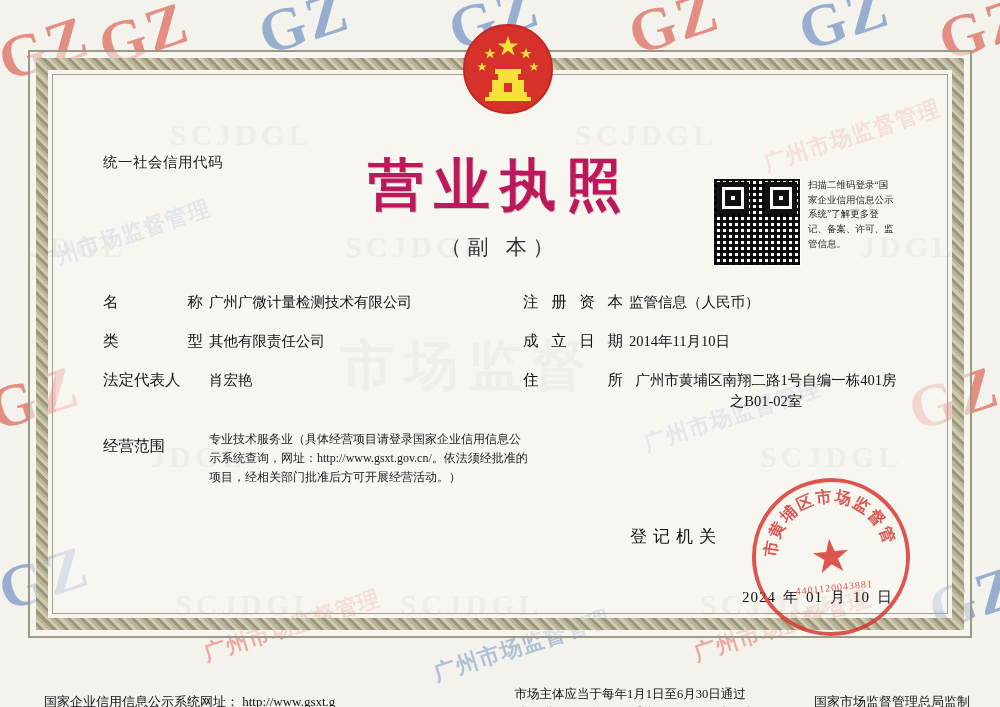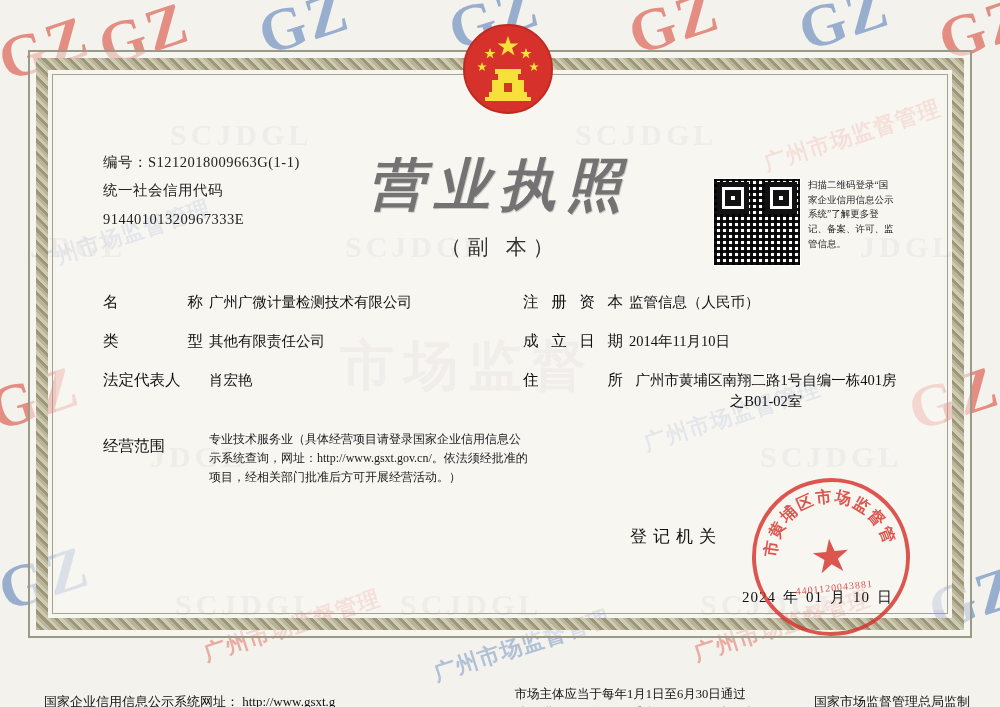--- a/index.html
+++ b/index.html
@@ -116,24 +116,23 @@
     top: 155px;
     width: 340px;
     text-align: center;
     z-index: 5;
   }
   .title-main {
     font-family: "Liberation Serif", serif;
     font-weight: bold;
     font-size: 56px;
     letter-spacing: 10px;
-    color: #737373;
+    color: #be185d;
     text-shadow: 1px 1px 0 rgba(0,0,0,0.18);
     line-height: 1.1;
-    font-style: italic;
   }
   .title-sub {
     margin-top: 16px;
     font-size: 21px;
     letter-spacing: 6px;
     color: #333;
   }
 
   
   .codes {
@@ -398,25 +397,21 @@
     <rect x="24" y="75" width="46" height="4" fill="#f7e03a"></rect>
   </svg>
 </div>
 
 <div class="title-block">
   <div class="title-main">营业执照</div>
   <div class="title-sub">（副 本）</div>
 </div>
 
 <div class="codes">
-  <div class="line">
-    <span>编号：</span><span>S1212018009663G(1-1)</span>
-  </div>
   <div class="line">统一社会信用代码</div>
-  <div class="line">91440101320967333E</div>
 </div>
 
 <div class="qr-wrap">
   <div class="qr"></div>
   <div class="qr-note">扫描二维码登录“国家企业信用信息公示系统”了解更多登记、备案、许可、监管信息。</div>
 </div>
 
 <div class="fields">
 
   <div class="row">

